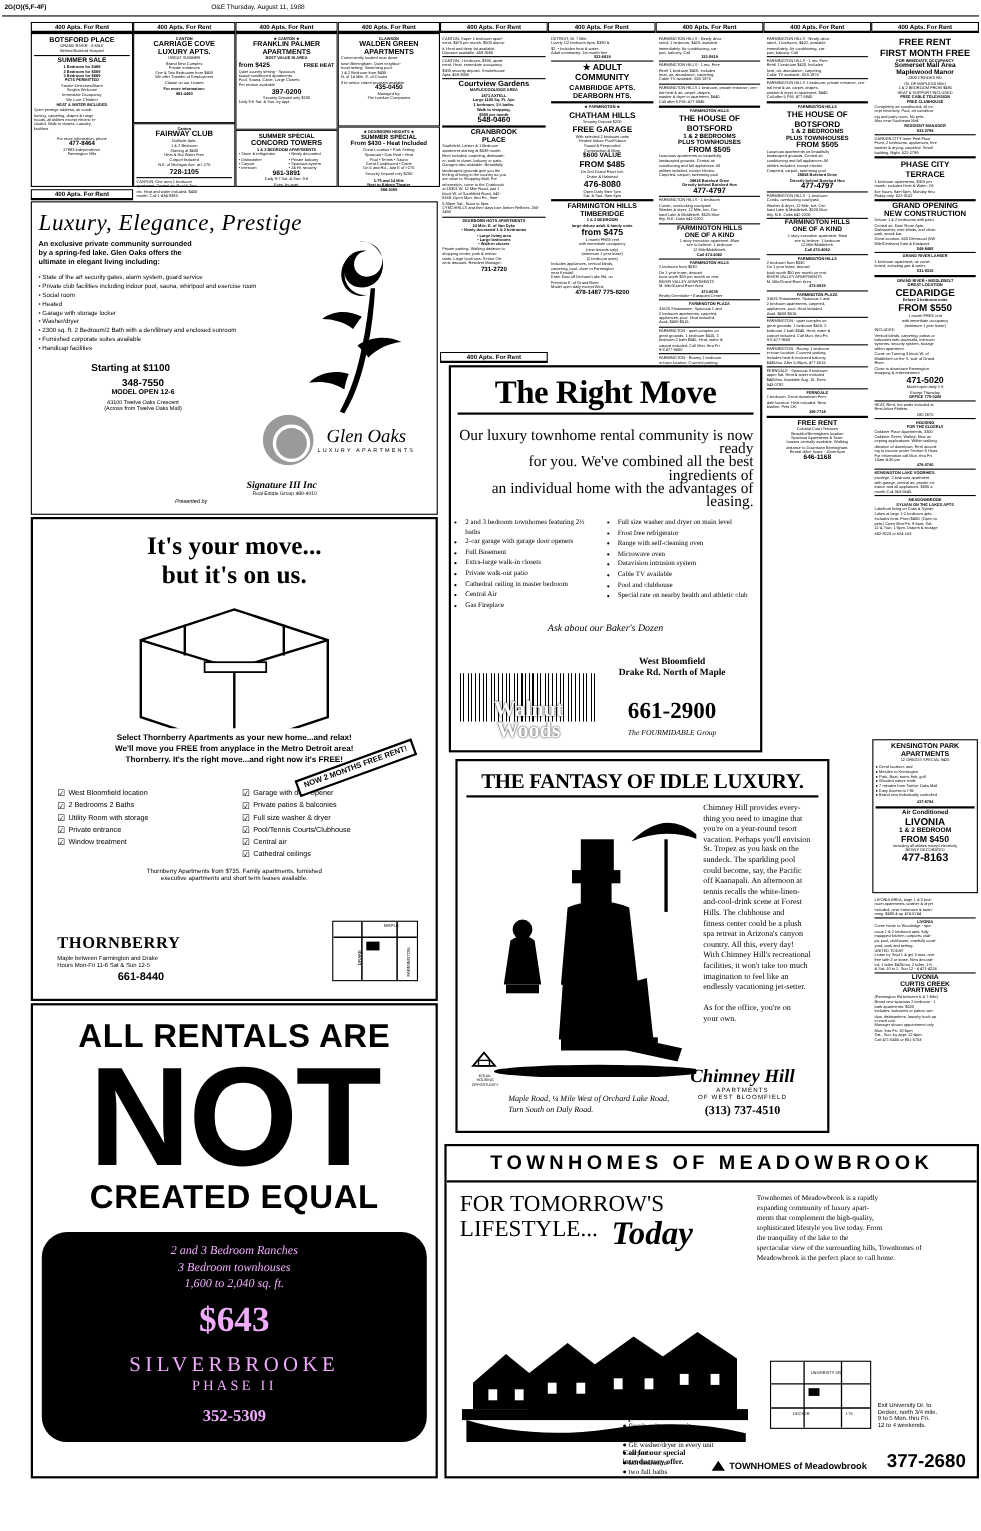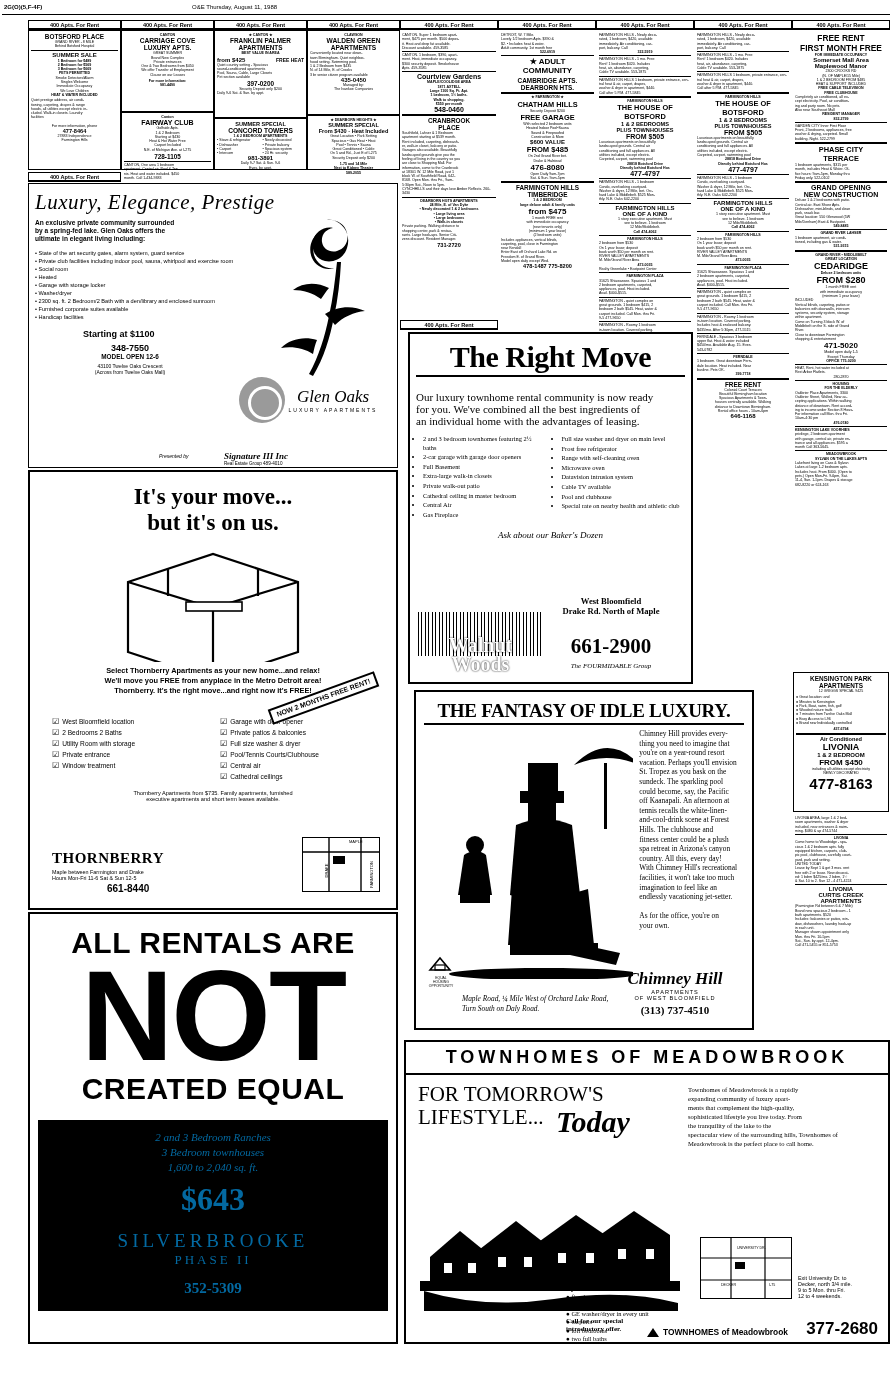--- a/index.html
+++ b/index.html
@@ -26,21 +26,21 @@
 
   .rule{border-top:1px solid #000;margin:1px 0;}
   .rule2{border-top:2px solid #000;margin:1px 0;}
   
   .go-logo{width:46px;height:46px;border-radius:50%;background:#9a9a9a;position:relative;}
   .go-logo:after{content:"";position:absolute;left:9px;top:9px;width:28px;height:28px;border:3px solid #fff;border-radius:50%;}
 
   .checkline{display:flex;align-items:flex-start;gap:3px;margin-bottom:3px;}
   .chk{font-size:8px;line-height:8px;}
 
-  .blackpanel{background:#000;color:#0369a1;}
+  .blackpanel{background:#000;color:#f0abfc;border-radius:23px;}
 
   .barcode{height:34px;background:repeating-linear-gradient(90deg,#000 0 1px,#fff 1px 3px,#000 3px 4px,#fff 4px 7px);}
 
   .meadow-hdr{letter-spacing:4px;font-weight:bold;}
   ul.plain{margin:0;padding-left:7px;}
   ul.plain li{margin:0 0 1px 0;}
 </style>
 </head>
 <body>
 
@@ -543,21 +543,21 @@
     <div class="rule"></div>
     <div class="ctr b tiny">GRAND RIVER LAHSER</div>
     <div class="tiny" style="white-space:pre-line;">1 bedroom apartment, air condi-
 tioned, including gas &amp; water.</div>
     <div class="ctr tiny b">531-9315</div>
     <div class="rule2"></div>
     <div class="ctr b tiny" style="white-space:pre-line;">GRAND RIVER • MIDDLEBELT
 GREAT LOCATION</div>
     <div class="ctr b" style="font-size:9px;">CEDARIDGE</div>
     <div class="ctr tiny b">Deluxe 2 bedroom units</div>
-    <div class="ctr b" style="font-size:9px;">FROM $280</div>
+    <div class="ctr b" style="font-size:9px;">FROM $550</div>
     <div class="ctr tiny" style="white-space:pre-line;">1 month FREE rent
 with immediate occupancy
 (minimum 1 year lease)</div>
     <div class="tiny" style="white-space:pre-line;">INCLUDED
 Vertical blinds, carpeting, patios or
 balconies with doorwalls, intercom
 systems, security system, storage
 within apartment.</div>
     <div class="tiny" style="white-space:pre-line;">Come on Turning 3 block W. of
 Middlebelt on the S. side of Grand
@@ -614,21 +614,21 @@
       <div>● <span>Brand new Individually controlled</span></div>
     </div>
     <div class="ctr b tiny" style="margin-top:2px;">437-6794</div>
     <div class="rule2"></div>
     <div class="ctr b" style="font-size:5.6px;">Air Conditioned</div>
     <div class="ctr b" style="font-size:9px;">LIVONIA</div>
     <div class="ctr b" style="font-size:6px;">1 &amp; 2 BEDROOM</div>
     <div class="ctr b" style="font-size:8px;">FROM $450</div>
     <div class="ctr tiny" style="white-space:pre-line;">including all utilities except electricity
 NEWLY DECORATED</div>
-    <div class="ctr b" style="font-size:15px;">477-8163</div>
+    <div class="ctr b" style="font-size:10px;">477-8163</div>
   </div>
   <div class="abs" style="left:793px;top:814px;width:96px;height:180px;padding:2px;">
     <div class="tiny" style="white-space:pre-line;">LIVONIA AREA, large 1 &amp; 2 bed-
 room apartments, washer &amp; dryer
 included, near entrances &amp; swim-
 ming. $480 &amp; up            474-5744</div>
     <div class="rule"></div>
     <div class="ctr b tiny">LIVONIA</div>
     <div class="tiny" style="white-space:pre-line;">Come home to Woodridge - spa-
 cious 1 &amp; 2 bedroom apts. fully
@@ -692,21 +692,21 @@
     <div style="position:absolute;right:14px;bottom:44px;width:150px;text-align:center;">
       <div style="display:flex;align-items:center;justify-content:center;gap:4px;">
         <div class="go-logo"></div>
         <div>
           <div class="serif i" style="font-size:17px;">Glen Oaks</div>
           <div style="font-size:5px;letter-spacing:2px;">LUXURY APARTMENTS</div>
         </div>
       </div>
     </div>
     <div style="position:absolute;left:130px;bottom:8px;font-size:5px;" class="i">Presented by</div>
-    <div style="position:absolute;left:195px;bottom:1px;text-align:left;">
+    <div style="position:absolute;left:195px;bottom:16px;text-align:right;">
       <div class="serif i b" style="font-size:9px;">Signature III Inc</div>
       <div style="font-size:4.6px;">Real Estate Group     489-4010</div>
     </div>
   </div>
 
   <div class="abs thickbox" style="left:28px;top:470px;width:370px;height:440px;padding:8px;">
     <div class="ctr b serif" style="font-size:23px;margin-top:4px;">It's your move...</div>
     <div class="ctr b serif" style="font-size:23px;">but it's on us.</div>
 
     <svg width="230" height="120" style="display:block;margin:6px auto 0;">
@@ -814,21 +814,21 @@
       <div class="b serif" style="font-size:32px;margin-top:6px;">$643</div>
       <div class="serif" style="font-size:19px;letter-spacing:4px;margin-top:12px;">SILVERBROOKE</div>
       <div class="serif" style="font-size:13px;letter-spacing:3px;">PHASE II</div>
       <div class="b serif" style="font-size:15px;margin-top:12px;">352-5309</div>
     </div>
   </div>
 
   <div class="abs thickbox" style="left:408px;top:332px;width:285px;height:352px;padding:6px;">
     <div class="serif b" style="font-size:30px;text-align:center;letter-spacing:-0.5px;">The Right Move</div>
     <div class="rule2" style="border-top:2px solid #000;"></div>
-    <div class="serif" style="font-size:11px;line-height:12px;white-space:pre-line;margin-top:14px;">Our luxury townhome rental community is now ready
+    <div class="serif" style="font-size:14px;line-height:12px;white-space:pre-line;margin-top:14px;text-align:right;">Our luxury townhome rental community is now ready
 for you. We've combined all the best ingredients of
 an individual home with the advantages of leasing.</div>
     <div style="display:flex;gap:8px;margin-top:8px;font-size:6.4px;line-height:8.6px;">
       <ul class="plain serif" style="width:130px;">
         <li>2 and 3 bedroom townhomes featuring 2½ baths</li>
         <li>2-car garage with garage door openers</li>
         <li>Full Basement</li>
         <li>Extra-large walk-in closets</li>
         <li>Private walk-out patio</li>
         <li>Cathedral ceiling in master bedroom</li>

